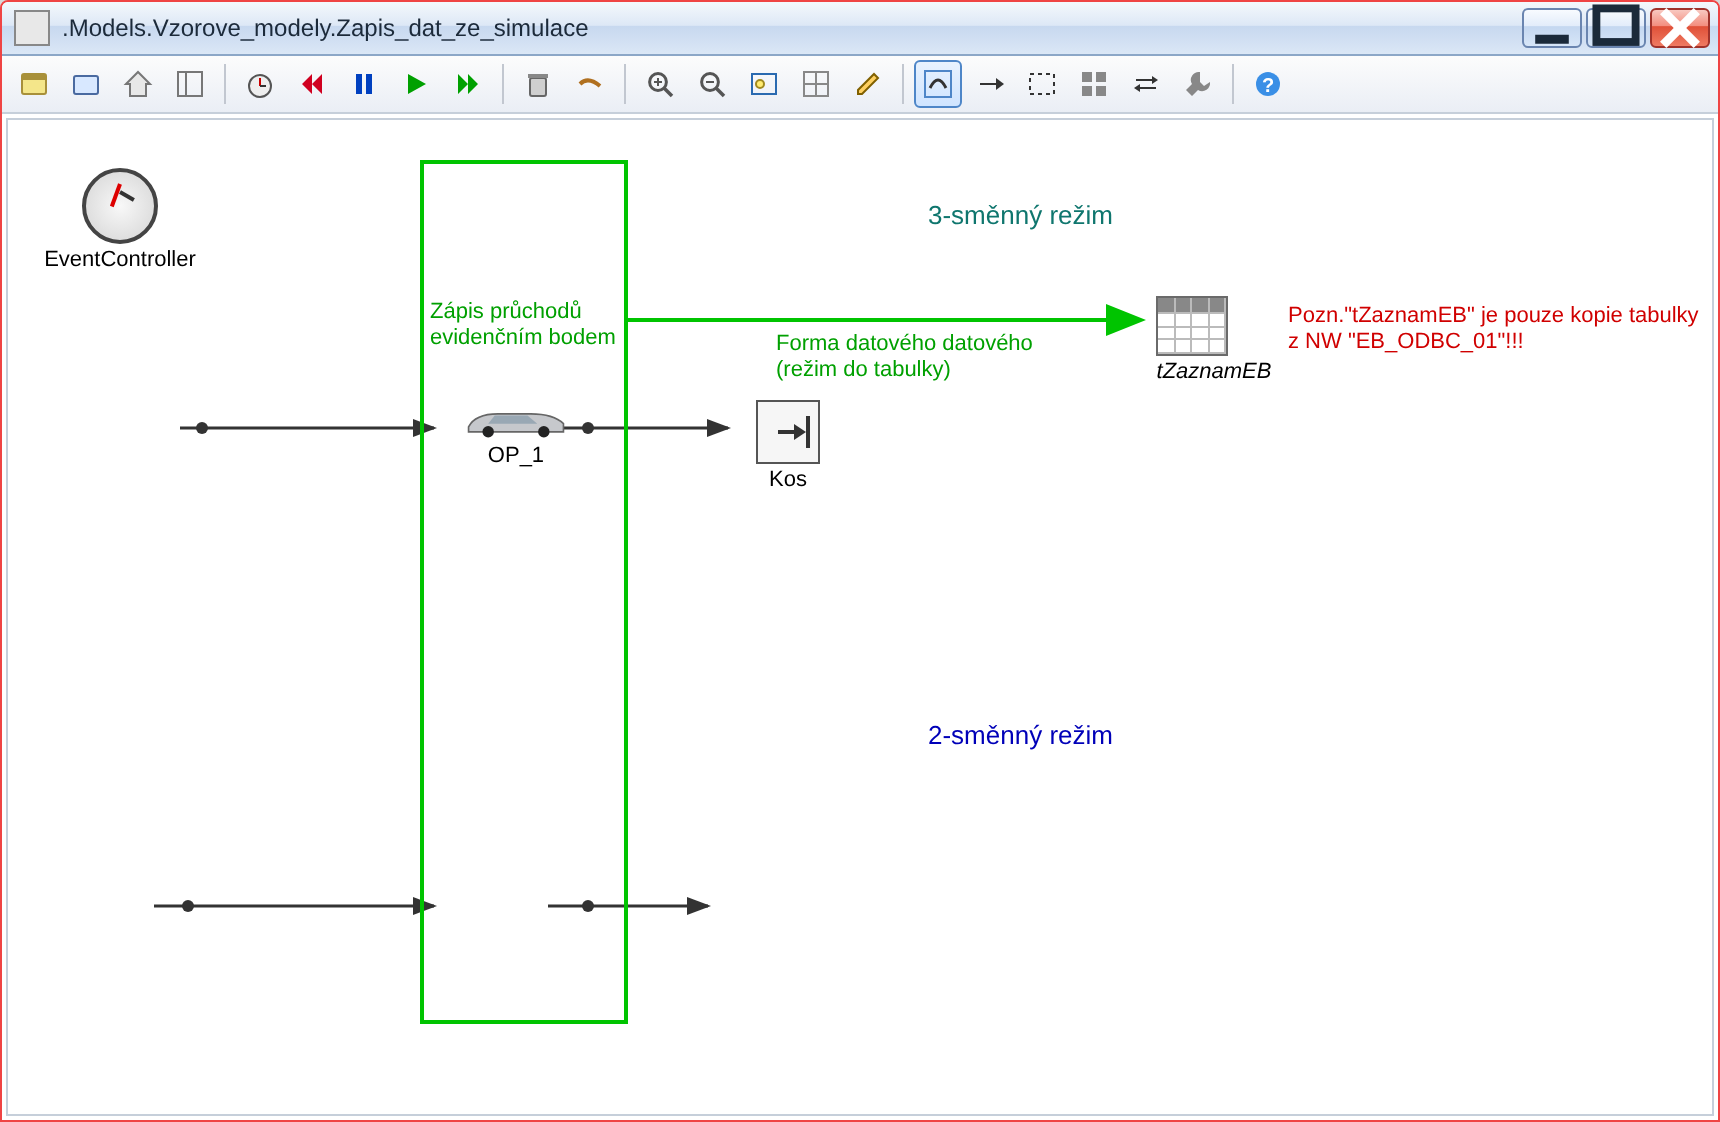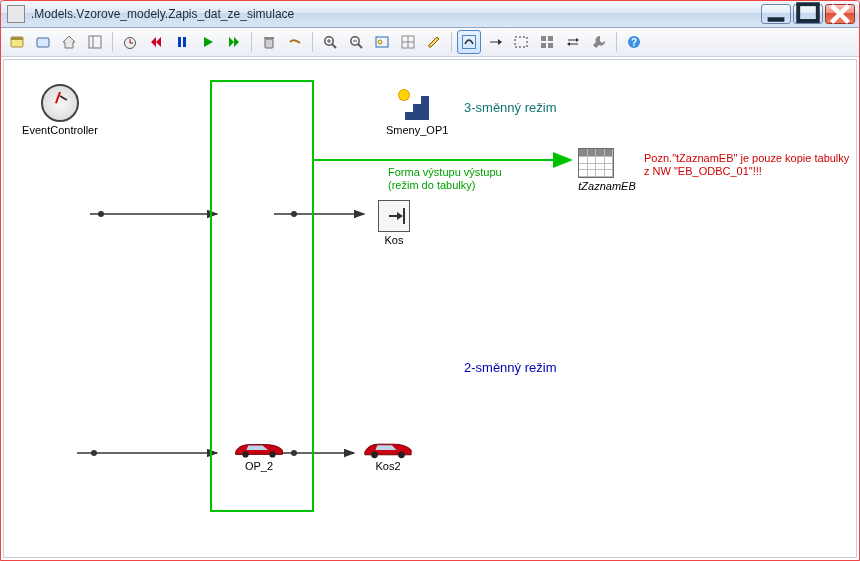--- a/index.html
+++ b/index.html
@@ -265,34 +265,20 @@
     </svg>
 
     <div class="green-rect" style="left:206px;top:20px;width:100px;height:428px;"></div>
 
     <div class="node" style="left:16px;top:24px;width:80px;">
       <div class="clock" style="margin:0 auto;"></div>
       <div class="label">EventController</div>
     </div>
 
 
-    <div class="node" style="left:382px;top:28px;width:56px;">
-      <div class="shift-ic icon-box">
-        <div class="sun"></div>
-        <div class="stairs">
-            <div></div>
-            <div></div>
-            <div></div>
-            <div></div>
-            <div></div>
-            <div></div>
-          </div>
-      </div>
-      <div class="label">Smeny_OP1</div>
-    </div>
 
     <div class="node" style="left:574px;top:88px;width:58px;font-style:italic;">
       <div class="table-ic">
           <div class="th"></div>
           <div class="th"></div>
           <div class="th"></div>
           <div class="th"></div>
           <div></div>
           <div></div>
           <div></div>
@@ -303,60 +289,53 @@
           <div></div>
           <div></div>
           <div></div>
           <div></div>
           <div></div>
         </div>
       <div class="label">tZaznamEB</div>
     </div>
 
 
+    <div class="node" style="left:214px;top:140px;width:80px;">
+      <div class="car" style="margin:0 auto;width:66px;">
+        <svg viewBox="0 0 66 22">
+            <path d="M4 14 Q8 6 22 6 L42 6 Q56 6 62 12 L62 17 L4 17 Z" fill="#c6c8cc" stroke="#666"></path>
+            <circle cx="16" cy="17" r="3.5" fill="#222"></circle>
+            <circle cx="50" cy="17" r="3.5" fill="#222"></circle>
+            <path d="M20 7 L40 7 L46 12 L16 12 Z" fill="#99a8b4"></path>
+          </svg>
+      </div>
+      <div class="label">OP_1</div>
+    </div>
 
     <div class="node" style="left:370px;top:140px;width:40px;">
       <div class="block-right">
           <div class="bar"></div>
         </div>
       <div class="label">Kos</div>
     </div>
 
 
 
-    <div class="node" style="left:220px;top:378px;width:70px;">
-      <div class="car" style="margin:0 auto;width:60px;">
-        <svg viewBox="0 0 60 22">
-            <path d="M4 14 Q8 6 20 6 L36 6 Q50 6 56 12 L56 17 L4 17 Z" fill="#c80010" stroke="#700008"></path>
-            <circle cx="15" cy="17" r="3.5" fill="#222"></circle>
-            <circle cx="45" cy="17" r="3.5" fill="#222"></circle>
-            <path d="M18 7 L34 7 L40 12 L16 12 Z" fill="#bcd4ec"></path>
-          </svg>
-      </div>
-      <div class="label">OP_2</div>
-    </div>
-
-    <div class="node" style="left:354px;top:378px;width:60px;">
-      <div class="car" style="margin:0 auto;width:56px;">
-        <svg viewBox="0 0 56 22">
-            <path d="M4 14 Q8 6 18 6 L34 6 Q46 6 52 12 L52 17 L4 17 Z" fill="#c80010" stroke="#700008"></path>
-            <circle cx="14" cy="17" r="3.5" fill="#222"></circle>
-            <circle cx="42" cy="17" r="3.5" fill="#222"></circle>
-            <path d="M17 7 L32 7 L37 12 L15 12 Z" fill="#bcd4ec"></path>
-          </svg>
-      </div>
-      <div class="label">Kos2</div>
-    </div>
+
 
     <div class="annot" style="left:460px;top:40px;color:#0f766e;font-size:13px;">3-směnný režim</div>
     <div class="annot" style="left:460px;top:300px;color:#0000b8;font-size:13px;">2-směnný režim</div>
 
+    <div class="annot" style="left:211px;top:90px;color:#00a000;line-height:1.15;">
+      <div>Zápis průchodů</div>
+      <div>evidenčním bodem</div>
+    </div>
 
     <div class="annot" style="left:384px;top:106px;color:#00a000;line-height:1.15;">
-      <div>Forma výstupu výstupu</div>
+      <div>Forma datového datového</div>
       <div>(režim do tabulky)</div>
     </div>
 
     <div class="annot" style="left:640px;top:92px;color:#d00000;line-height:1.15;font-size:11px;">
       <div>Pozn."tZaznamEB" je pouze kopie tabulky</div>
       <div>z NW "EB_ODBC_01"!!!</div>
     </div>
 
   </div>
 

